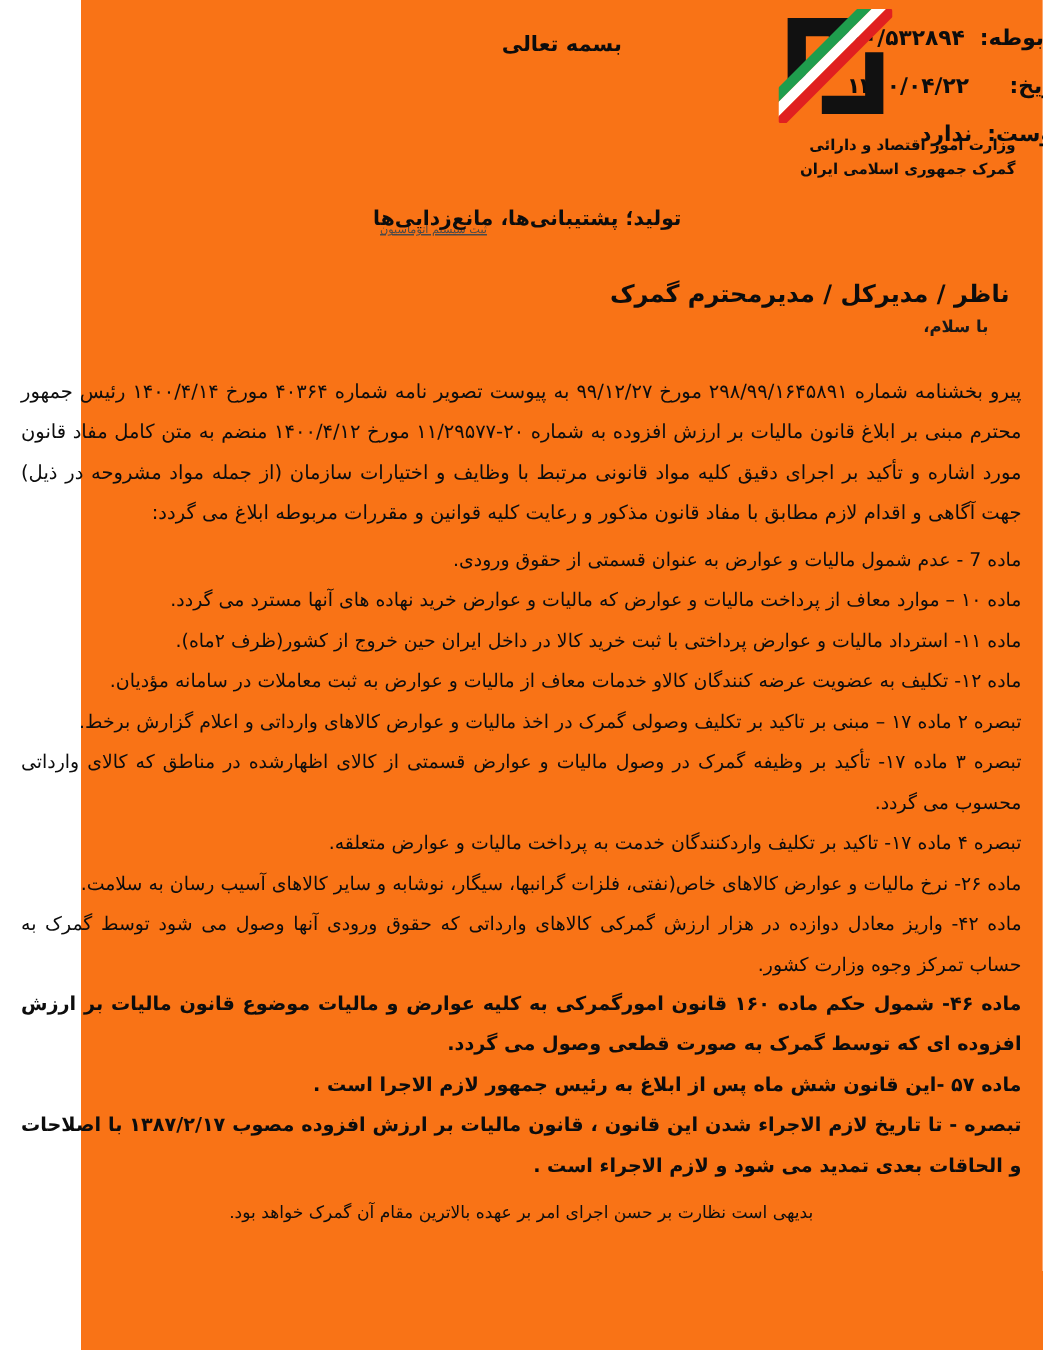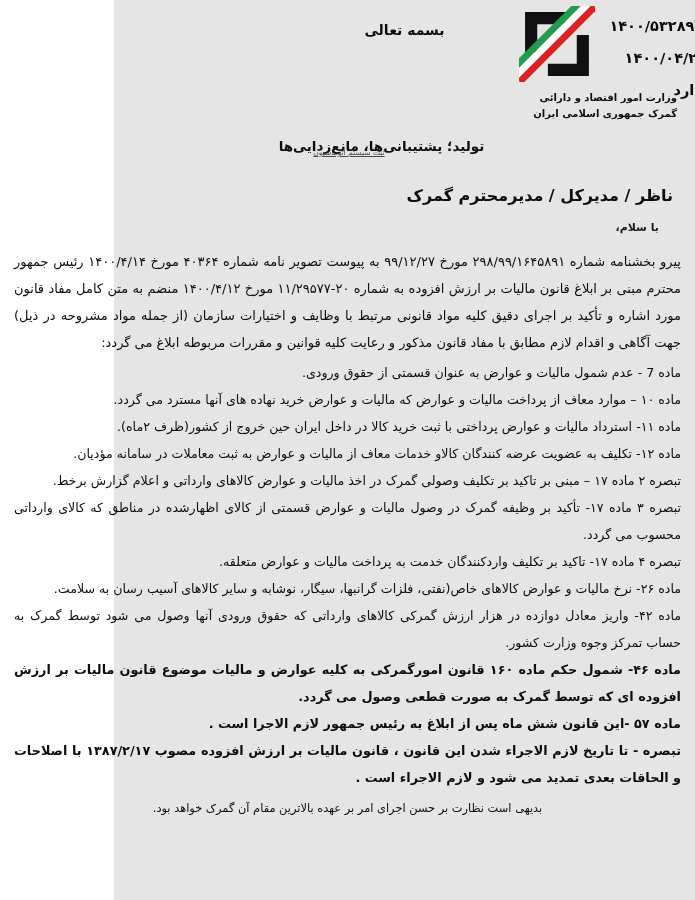--- a/index.html
+++ b/index.html
@@ -12,25 +12,25 @@
     width: 695px;
     height: 900px;
     font-family: "DejaVu Sans", "Liberation Sans", sans-serif;
     color: #0d0d0d;
     direction: rtl;
     position: relative;
     overflow: hidden;
   }
 
   .page {
-    width: 581px;
+    width: 641px;
     height: 900px;
     position: relative;
     box-sizing: border-box;
-    background: #e5e5e5;
+    background: #f97316;
   }
 
   
   .header {
     position: relative;
     height: 178px;
     width: 100%;
   }
 
   .meta-block {
@@ -129,21 +129,21 @@
     position: absolute;
     top: 186px;
     right: 22px;
     width: 400px;
     text-align: right;
   }
   .addressee {
     font-size: 16px;
     font-weight: 800;
     letter-spacing: 0.2px;
-    margin-bottom: 16px;
+    margin-bottom: 6px;
   }
   .greeting {
     font-size: 11px;
     font-weight: 600;
     margin-right: 14px;
     color: #1a1a1a;
   }
 
   
   .body-text {

